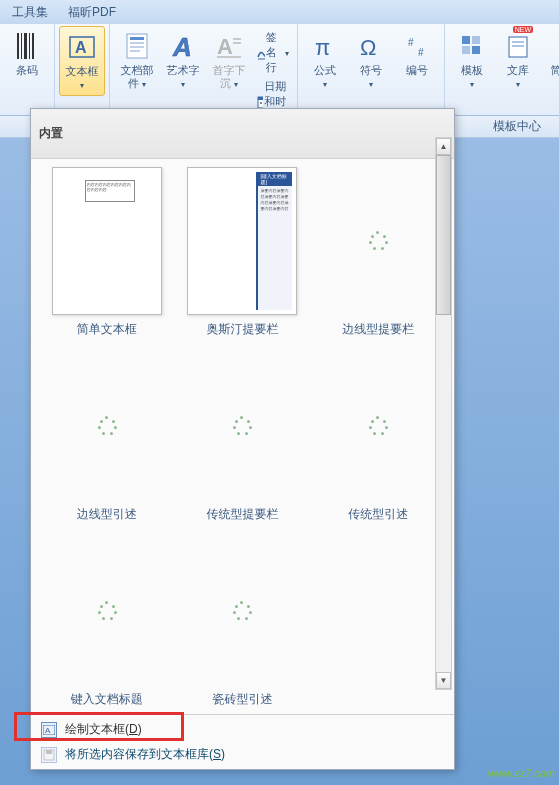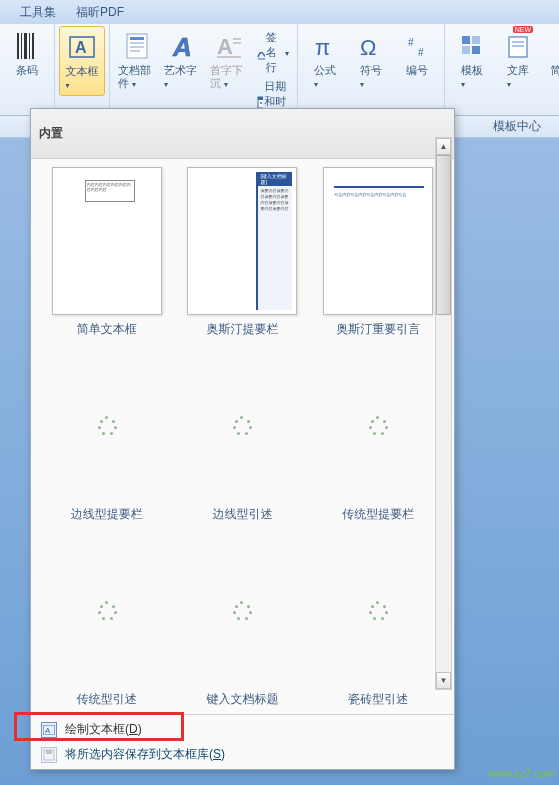--- a/index.html
+++ b/index.html
@@ -1,26 +1,26 @@
 <!DOCTYPE html>
 <html><head>
 <meta charset="utf-8">
 <style>
 * { margin: 0; padding: 0; box-sizing: border-box; font-family: "Microsoft YaHei", sans-serif; }
 body { width: 559px; height: 785px; background: linear-gradient(to bottom, #a4c3e8, #6d9fd4); overflow: hidden; }
 
-.tab-bar { height: 24px; background: linear-gradient(to bottom, #d8e7f8, #c3d9f1); display: flex; align-items: center; font-size: 12px; color: #3b5a80; padding-left: 10px; }
+.tab-bar { height: 24px; background: linear-gradient(to bottom, #d8e7f8, #c3d9f1); display: flex; align-items: center; font-size: 12px; color: #3b5a80; padding-left: 2px; }
 .tab { padding: 3px 10px; cursor: default; }
 
 .ribbon { height: 92px; background: linear-gradient(to bottom, #f5f9fd, #e3edf9); border-bottom: 1px solid #a2bde0; display: flex; position: relative; }
 .ribbon-group { display: flex; flex-direction: column; align-items: center; padding: 2px 4px 0 4px; border-right: 1px solid #c5d6ec; height: 100%; }
 .ribbon-btn-large { display: flex; flex-direction: column; align-items: center; justify-content: flex-start; padding: 2px 4px; font-size: 11px; color: #3b5a80; min-width: 46px; height: 70px; border-radius: 3px; cursor: default; }
 .ribbon-btn-large.active { background: linear-gradient(to bottom, #fef6d6, #fde18b); border: 1px solid #e5b84a; }
 .ribbon-btn-large .icon-area { height: 36px; display: flex; align-items: center; justify-content: center; }
-.ribbon-btn-large .lbl { text-align: left; line-height: 13px; }
+.ribbon-btn-large .lbl { text-align: center; line-height: 13px; }
 .ribbon-btn-small { display: flex; align-items: center; font-size: 11px; color: #3b5a80; padding: 2px 4px; gap: 1px; cursor: default; }
 .ribbon-stack { display: flex; flex-direction: column; gap: 0px; padding-top: 2px; }
 .chevron { font-size: 8px; color: #3b5a80; margin-top: 1px; }
 
 .sub-bar { height: 22px; background: linear-gradient(to bottom, #e8f0fa, #d7e5f5); display: flex; justify-content: flex-end; align-items: center; padding-right: 18px; font-size: 12px; color: #3b5a80; border-bottom: 1px solid #b2c9e5; }
 
 .dropdown-panel { position: absolute; left: 30px; top: 108px; width: 425px; background: #fafafa; border: 1px solid #9fa9b8; box-shadow: 2px 2px 8px rgba(0,0,0,0.25); }
 .dd-header { background: linear-gradient(to bottom, #f2f2f2, #e6e6e6); font-size: 12px; font-weight: bold; color: #444; padding: 16px 8px; border-bottom: 1px solid #d0d0d0; }
 .dd-grid { display: grid; grid-template-columns: repeat(3, 1fr); padding: 8px 8px 0 8px; gap: 0; max-height: 555px; overflow-y: auto; }
 .scrollbar-v { position: absolute; right: 2px; top: 28px; width: 17px; height: 553px; background: #f0f0f0; border: 1px solid #d0d0d0; display: flex; flex-direction: column; }
@@ -238,27 +238,20 @@
     </div>
     <div class="template-item">
       <div class="template-thumb">
           <div class="thumb-sidebar">
             <div class="thumb-sidebar-title">[键入文档标题]</div>
             <div class="thumb-sidebar-txt">摘要内容摘要内容摘要内容摘要内容摘要内容摘要内容摘要内容</div>
           </div>
         </div>
       <div class="template-label">奥斯汀提要栏</div>
     </div>
-    <div class="template-item">
-      <div class="template-thumb">
-          <div class="thumb-quote-line"></div>
-          <div class="thumb-quote-txt">引言内容引言内容引言内容引言内容引言</div>
-        </div>
-      <div class="template-label">奥斯汀重要引言</div>
-    </div>
 
     <div class="template-item">
       <div class="loading-dots">
           <div class="dots-anim">
             <span style="left:8px;top:0"></span>
             <span style="left:15px;top:4px"></span>
             <span style="left:17px;top:10px"></span>
             <span style="left:13px;top:16px"></span>
             <span style="left:5px;top:16px"></span>
             <span style="left:1px;top:10px"></span>

